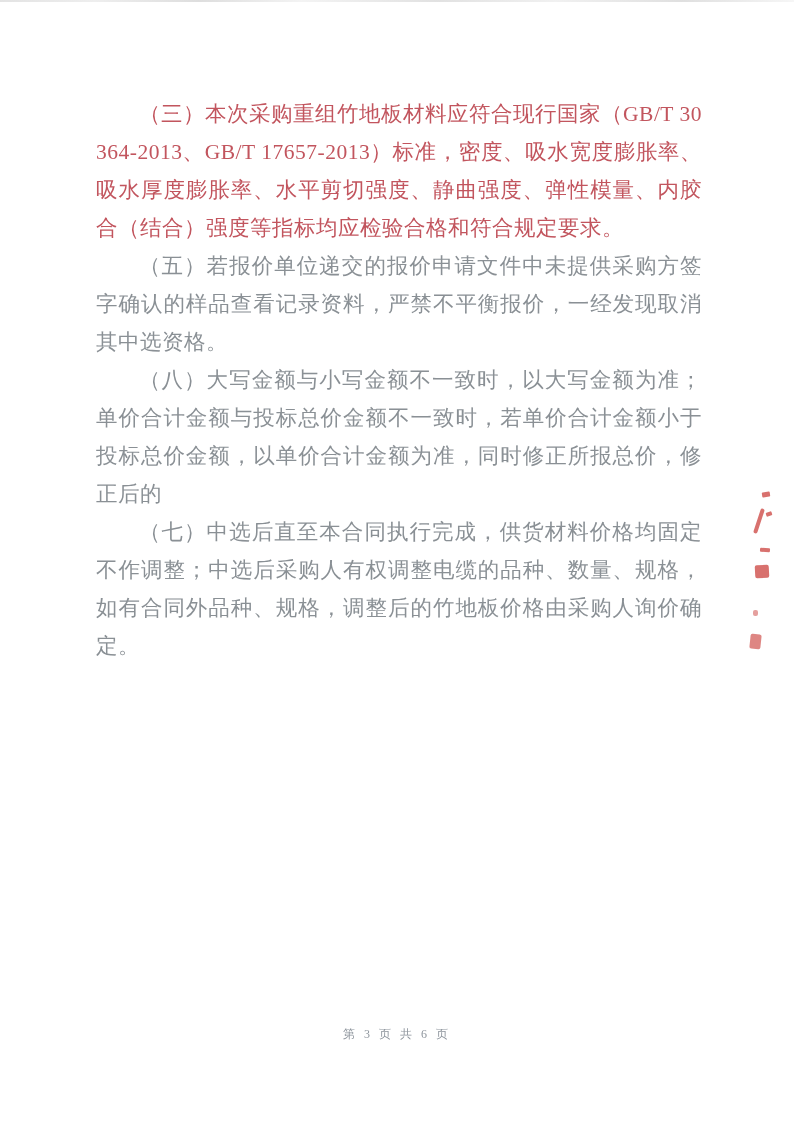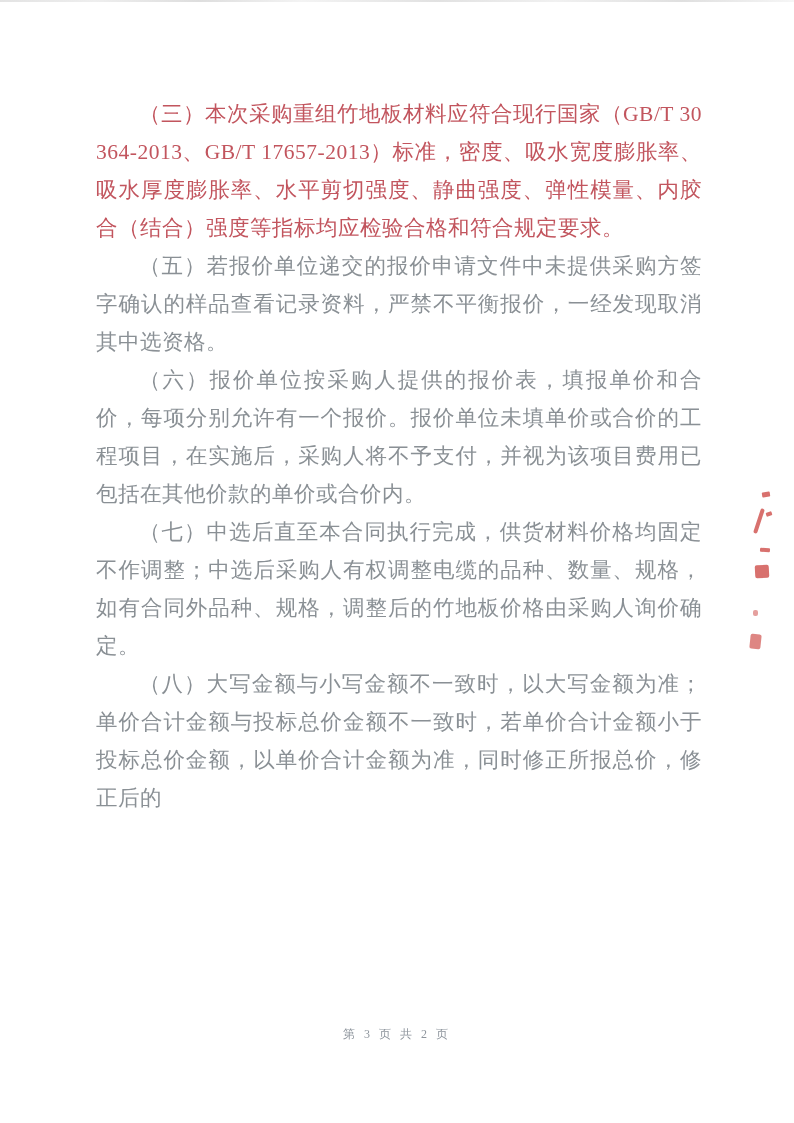--- a/index.html
+++ b/index.html
@@ -73,28 +73,27 @@
 </head>
 <body>
 
 <div class="page">
 
   <div class="scan-line"></div>
 
   <div class="content">
     <p class="para red">（三）本次采购重组竹地板材料应符合现行国家（GB/T 30364-2013、GB/T 17657-2013）标准，密度、吸水宽度膨胀率、吸水厚度膨胀率、水平剪切强度、静曲强度、弹性模量、内胶合（结合）强度等指标均应检验合格和符合规定要求。</p>
     <p class="para gray">（五）若报价单位递交的报价申请文件中未提供采购方签字确认的样品查看记录资料，严禁不平衡报价，一经发现取消其中选资格。</p>
-    <p class="para gray">（六）报价单位按采购人提供的报价表，填报单价和合价，每项分别允许有一个报价。报价单位未填单价或合价的工程项目，在实施后，采购人将不予支付，并视为该项目费用已包括在其他价款的单价或合价内。</p>
+    <p class="para gray">（八）大写金额与小写金额不一致时，以大写金额为准；单价合计金额与投标总价金额不一致时，若单价合计金额小于投标总价金额，以单价合计金额为准，同时修正所报总价，修正后的</p>
     <p class="para gray">（七）中选后直至本合同执行完成，供货材料价格均固定不作调整；中选后采购人有权调整电缆的品种、数量、规格，如有合同外品种、规格，调整后的竹地板价格由采购人询价确定。</p>
-    <p class="para gray">（八）大写金额与小写金额不一致时，以大写金额为准；单价合计金额与投标总价金额不一致时，若单价合计金额小于投标总价金额，以单价合计金额为准，同时修正所报总价，修正后的</p>
   </div>
 
   <div class="seal-fragment frag-1"></div>
   <div class="seal-fragment frag-2"></div>
   <div class="seal-fragment frag-3"></div>
   <div class="seal-fragment frag-4"></div>
   <div class="seal-fragment frag-5"></div>
   <div class="seal-fragment frag-6"></div>
   <div class="seal-fragment frag-7"></div>
 
-  <div class="footer">第 3 页 共 2 页</div>
+  <div class="footer">第 3 页 共 6 页</div>
 
 </div>
 
 </body></html>

